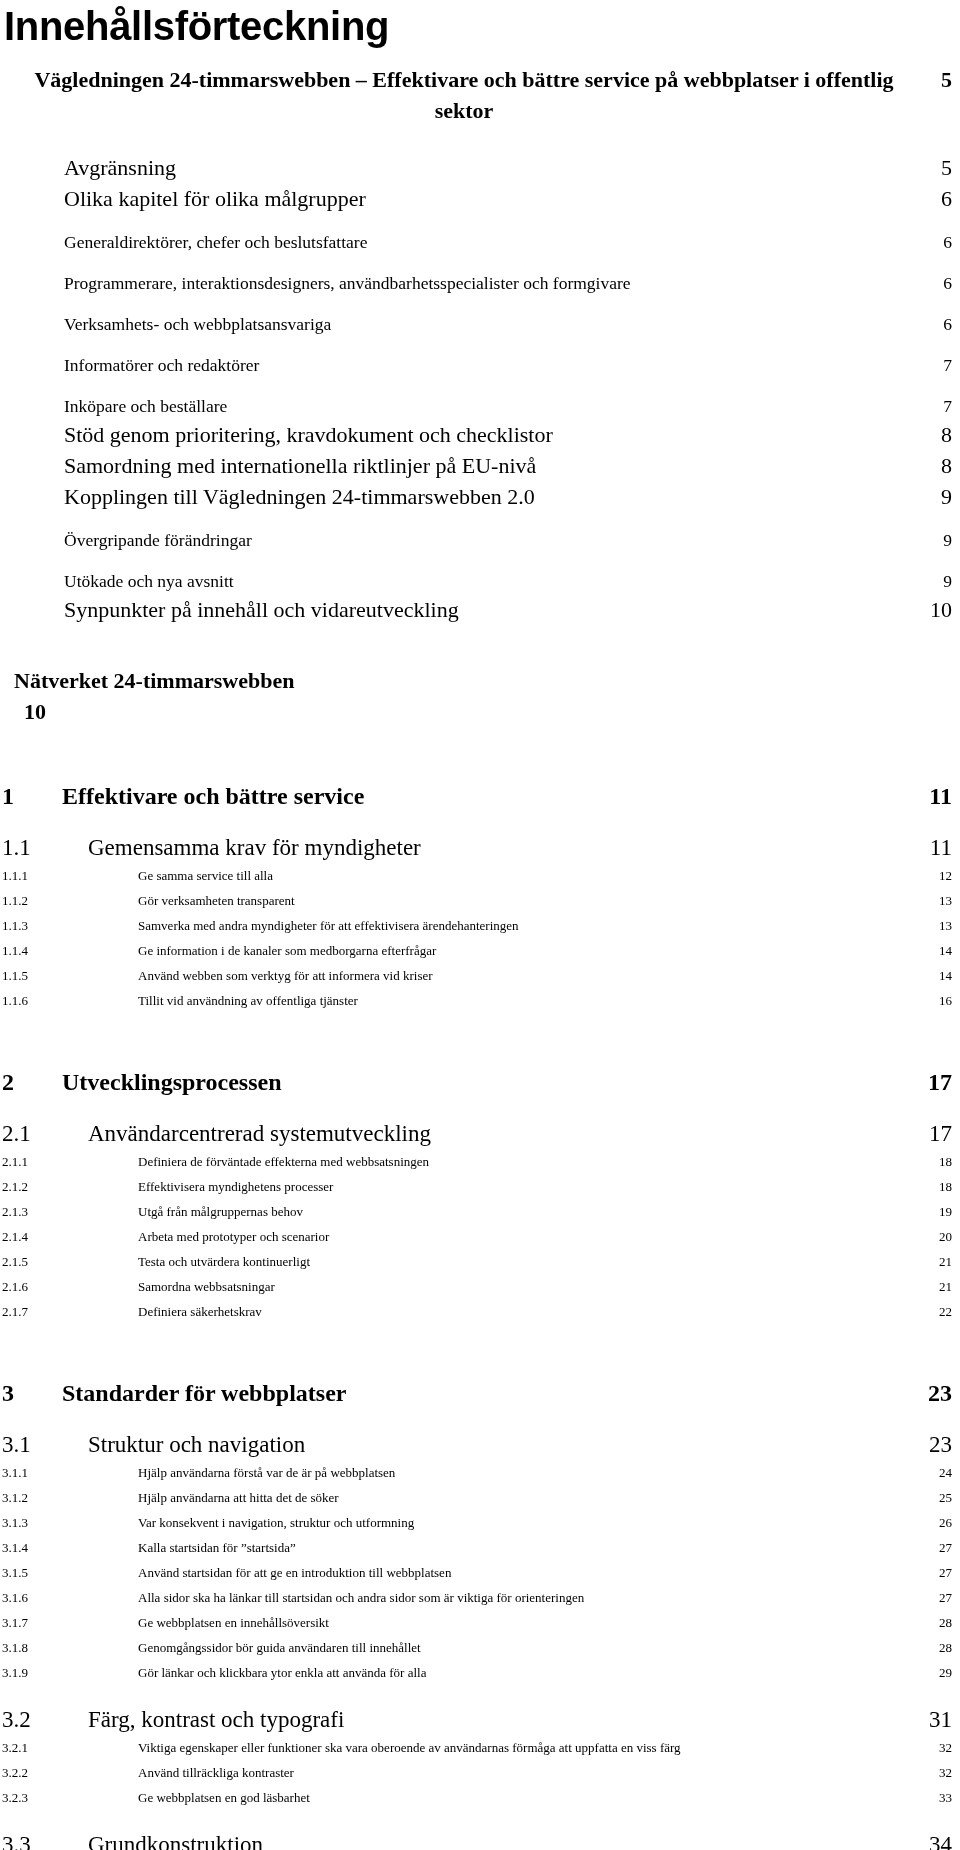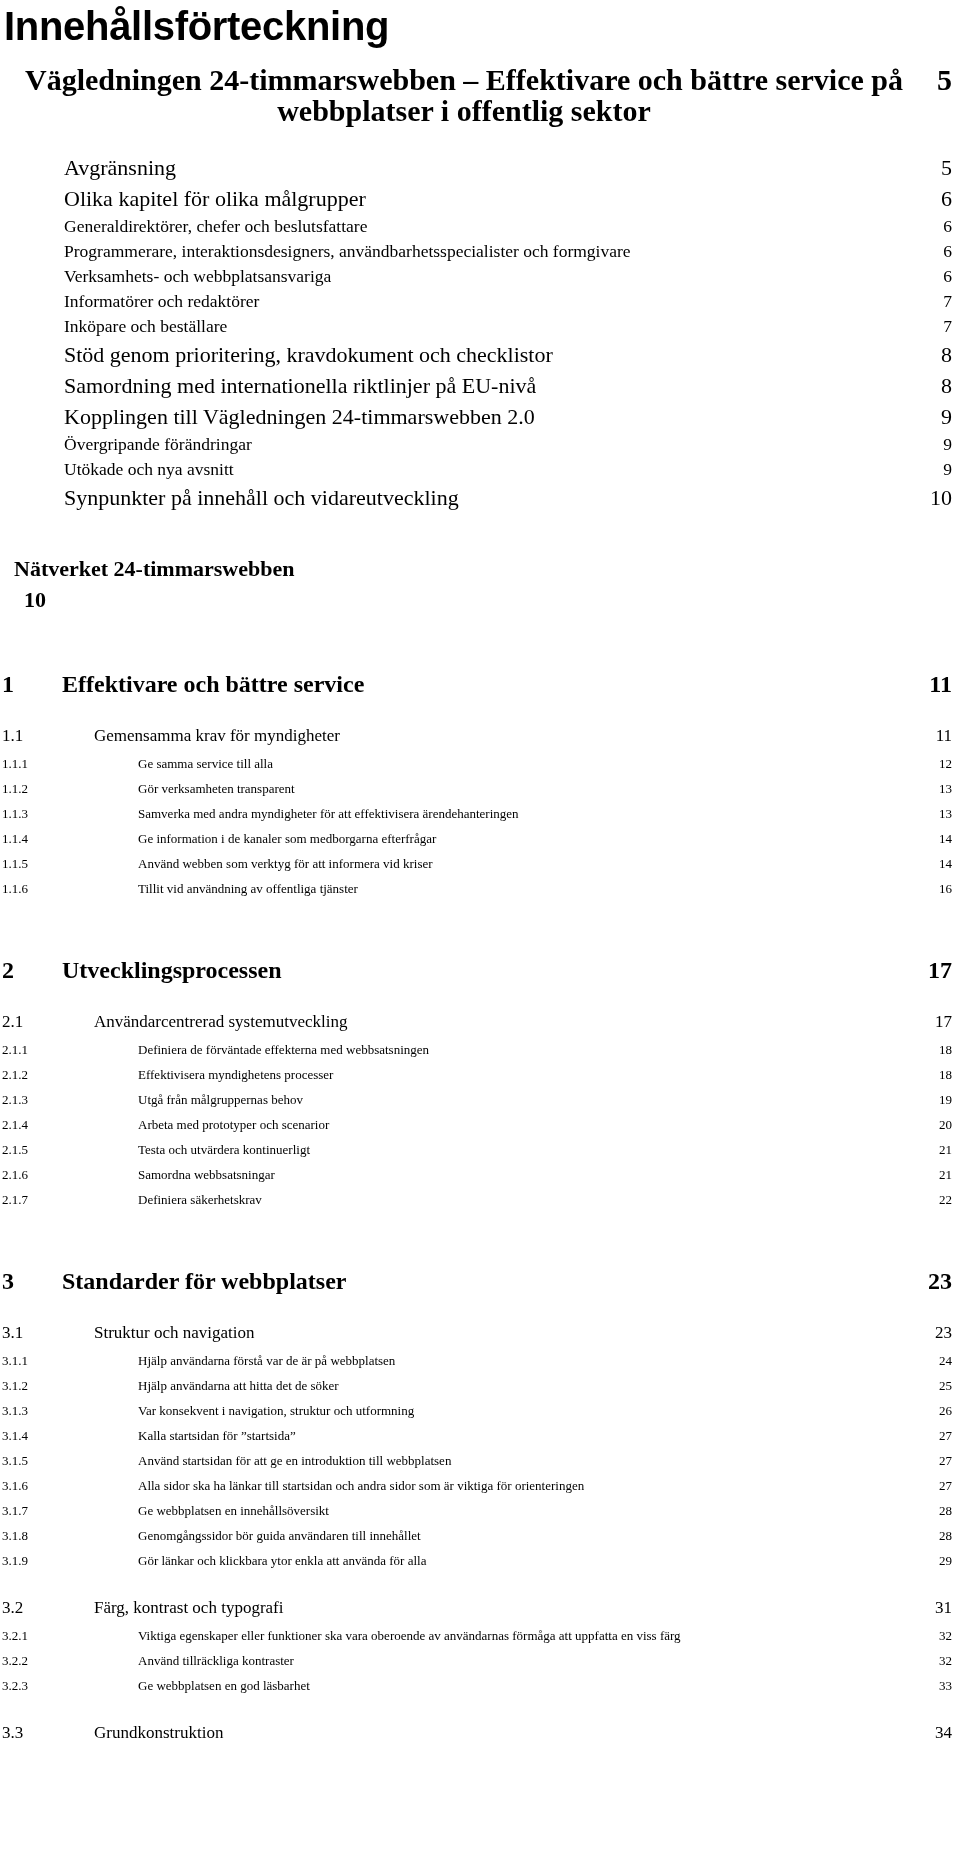--- a/index.html
+++ b/index.html
@@ -58,40 +58,41 @@
     flex: 0 0 auto;
     text-align: right;
     white-space: nowrap;
     width: 34px;
     margin-left: 10px;
   }
 
   
   .lvl-title {
     font-weight: bold;
-    font-size: 30px;
+    font-size: 22px;
     line-height: 31px;
     padding-left: 20px;
   }
   .lvl-title .label {
     text-align: center;
   }
 
   
   .lvl-a {
     font-size: 22px;
     line-height: 31px;
     justify-content: center;
   }
   .lvl-a .label { padding-left: 62px; }
 
   
   .lvl-b {
     font-size: 17.5px;
     line-height: 25px;
+    margin-top: 16px;
   }
   .lvl-b .label { padding-left: 62px; }
 
   
   .lvl-h {
     font-weight: bold;
     font-size: 22px;
     line-height: 31px;
     flex-direction: column;
   }
@@ -101,23 +102,22 @@
   .lvl-1 {
     font-weight: bold;
     font-size: 24px;
     line-height: 34px;
   }
   .lvl-1 .num  { width: 60px; }
   .lvl-1 .label { padding-left: 0; font-family: Liberation Serif, serif; }
 
   
   .lvl-2 {
-    font-size: 17px;
+    font-size: 23px;
     line-height: 31px;
-    gap: 6px;
   }
   .lvl-2 .num  { width: 86px; }
   .lvl-2 .label { padding-left: 0; margin-top: 19px; }
 
   
   .lvl-3 {
     font-size: 13px;
     line-height: 25px;
   }
   .lvl-3 .num  { width: 136px; }

